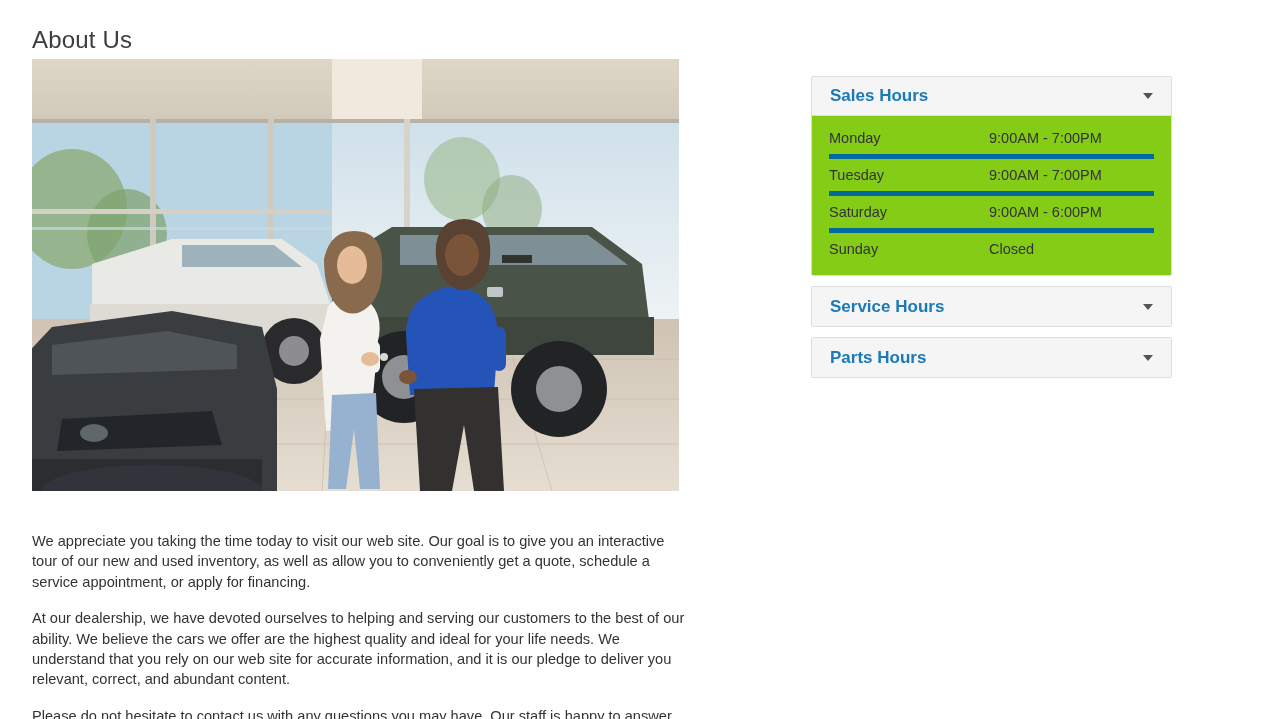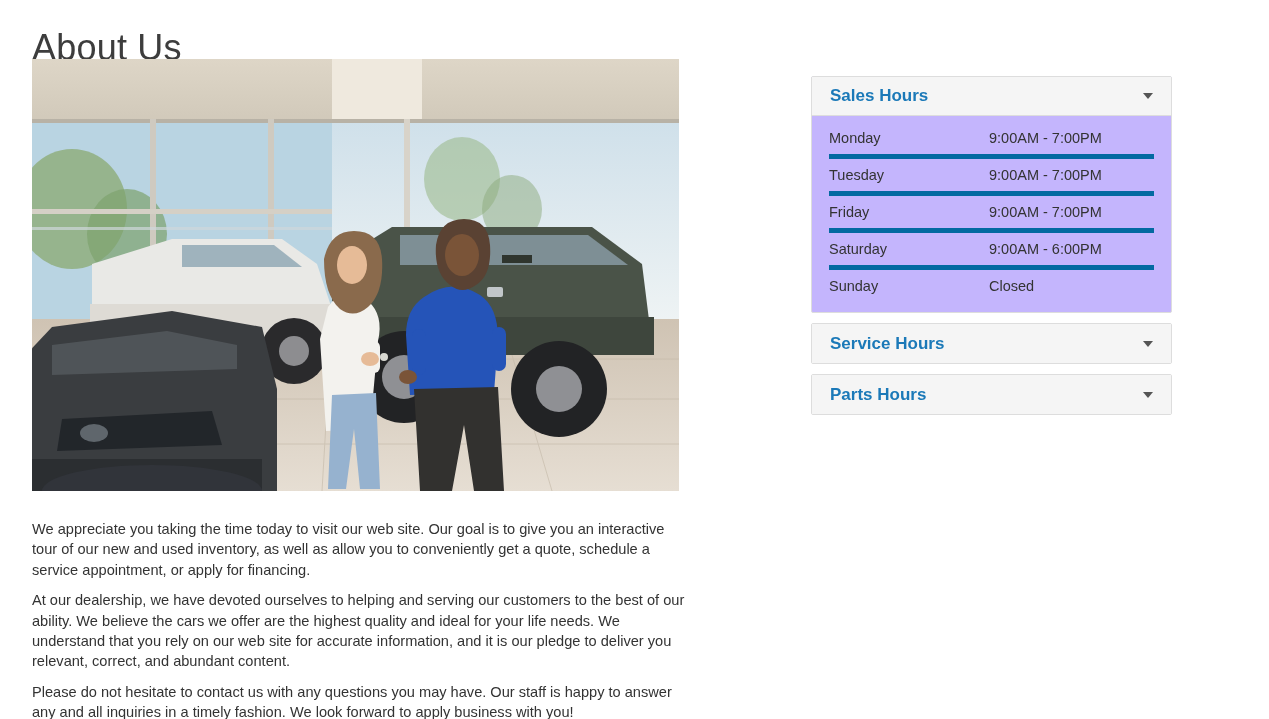--- a/index.html
+++ b/index.html
@@ -17,21 +17,21 @@
   .page {
     position: relative;
     width: 1269px;
     height: 719px;
   }
   
   .page-title {
     position: absolute;
     left: 32px;
     top: -2px;
-    font-size: 36px;
+    font-size: 24px;
     font-weight: 400;
     color: #3d3d3d;
     letter-spacing: 0.2px;
     line-height: 52px;
   }
   
   .hero {
     position: absolute;
     left: 32px;
     top: 59px;
@@ -45,32 +45,32 @@
   .copy {
     position: absolute;
     left: 32px;
     top: 515px;
     width: 653px;
     font-size: 14.6px;
     line-height: 20.4px;
     color: #333333;
   }
   .copy p {
-    margin: 4px 0 10px 0;
+    margin: 16px 0 10px 0;
   }
   
   .panels {
     position: absolute;
     left: 811px;
     top: 76px;
     width: 361px;
   }
   .panel {
     border: 1px solid #dddddd;
-    background: #c4b5fd;
+    background: #84cc16;
     margin-bottom: 10px;
     border-radius: 2px;
   }
   .panel-head {
     height: 39px;
     background: #f5f5f5;
     border-bottom: 1px solid #dddddd;
     display: flex;
     align-items: center;
     justify-content: space-between;
@@ -256,24 +256,20 @@
           <tbody>
             <tr>
               <td class="day">Monday</td>
               <td class="time">9:00AM - 7:00PM</td>
             </tr>
             <tr>
               <td class="day">Tuesday</td>
               <td class="time">9:00AM - 7:00PM</td>
             </tr>
             <tr>
-              <td class="day">Friday</td>
-              <td class="time">9:00AM - 7:00PM</td>
-            </tr>
-            <tr>
               <td class="day">Saturday</td>
               <td class="time">9:00AM - 6:00PM</td>
             </tr>
             <tr>
               <td class="day">Sunday</td>
               <td class="time">Closed</td>
             </tr>
           </tbody>
         </table>
       </div>

